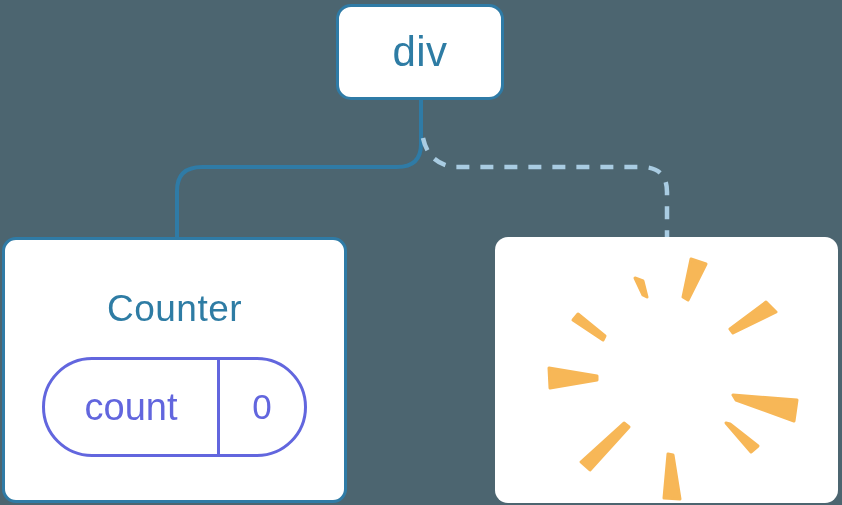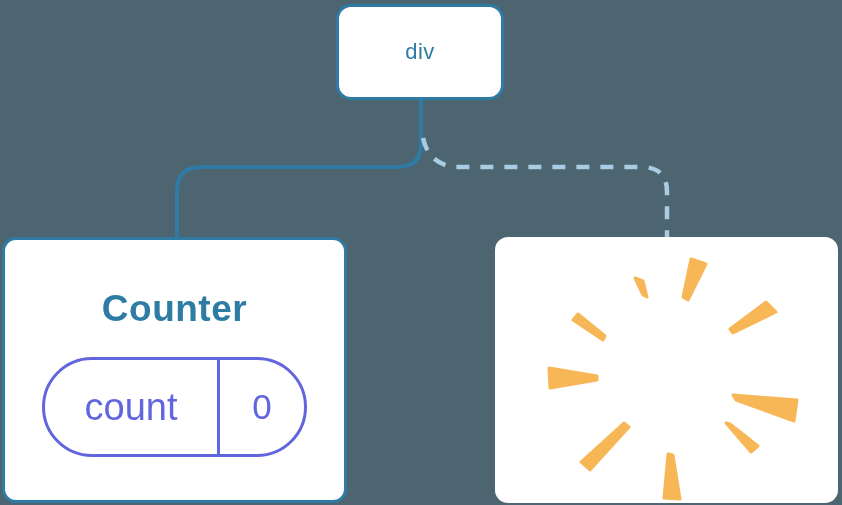--- a/index.html
+++ b/index.html
@@ -49,39 +49,39 @@
     left:336px;top:4px;
     width:168px;height:96px;
     border:3.5px solid var(--line-blue);
     border-radius:15px;
     display:flex;
     align-items:center;
     justify-content:center;
   }
   .node-root-label{
     color:var(--text-blue);
-    font-size:22px;
+    font-size:42px;
     font-weight:500;
     letter-spacing:0.5px;
     text-align:right;
   }
   .node-counter{
     left:2px;top:237px;
     width:345px;height:266px;
     border:3.5px solid var(--line-blue);
     border-radius:14px;
     display:flex;
     flex-direction:column;
     align-items:center;
   }
   .counter-title{
     margin-top:47px;
     color:var(--text-blue);
     font-size:37px;
-    font-weight:700;
+    font-weight:400;
     letter-spacing:0.5px;
     line-height:1.2;
   }
   .state-pill{
     margin-top:26px;
     width:265px;height:100px;
     box-sizing:border-box;
     border:3px solid var(--state-purple);
     border-radius:50px;
     display:flex;

